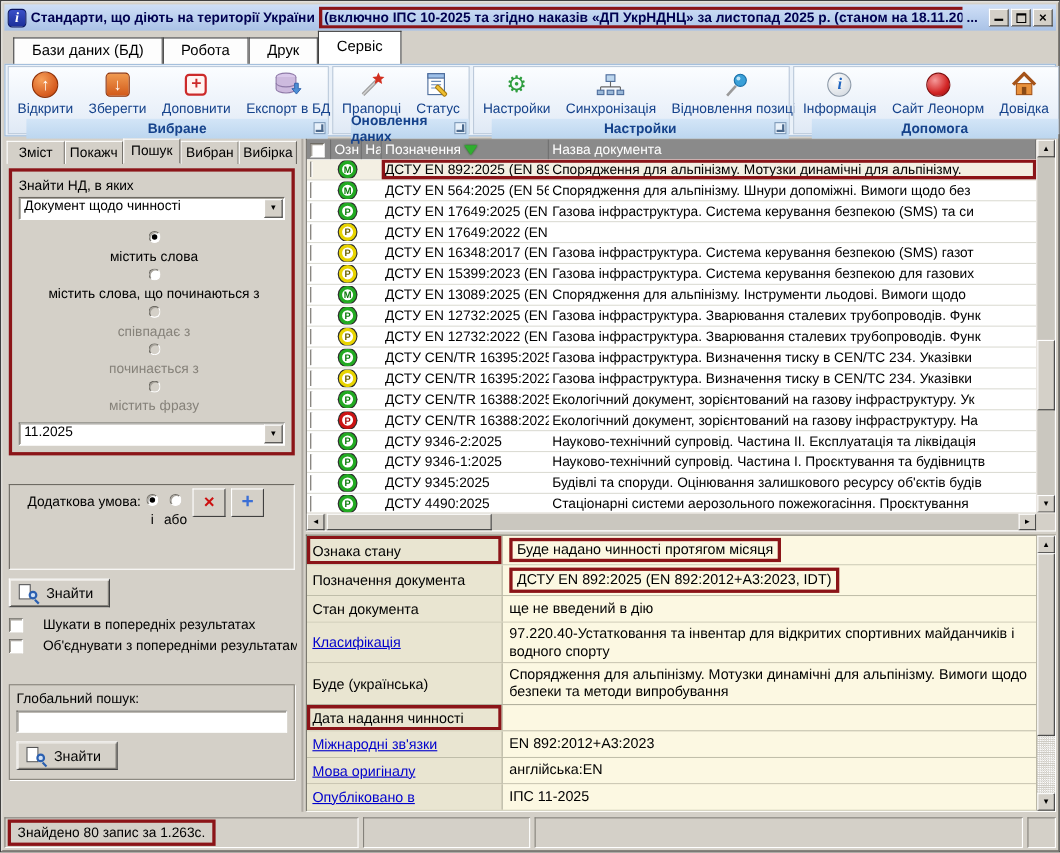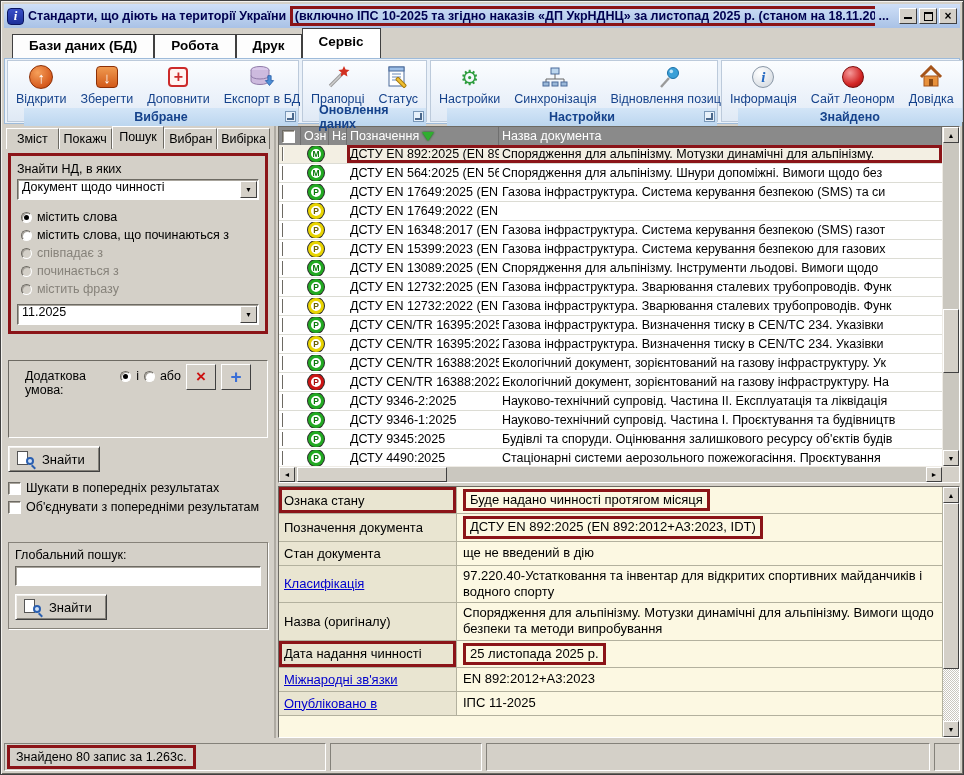--- a/index.html
+++ b/index.html
@@ -21,21 +21,21 @@
   .title-dots { margin-left:auto; font-weight:bold; }
   .winbtns { display:flex; gap:2px; margin-left:6px; }
   .winbtn { width:18px; height:16px; background:#d4d0c8; border:1px solid; border-color:#fff #404040 #404040 #fff;
     display:flex; align-items:center; justify-content:center; font-size:12px; font-weight:bold; color:#000; }
   .glyph-min { width:8px; height:8px; border-bottom:2px solid #000; margin-top:-2px;}
   .glyph-max { width:9px; height:9px; border:1px solid #000; border-top-width:2px;}
 
   
   .tabstrip { height:30px; flex:none; display:flex; align-items:flex-end; padding-left:8px; background:#d4d0c8; }
   .rtab { background:#fdfdfd; border:1px solid #404040; border-bottom:none; height:24px; padding:3px 16px 0;
-    font-weight:bold; font-size:13.5px; position:relative; z-index:1; }
+    font-weight:normal; font-size:13.5px; position:relative; z-index:1; }
   .rtab.active { height:30px; padding-top:5px; z-index:3; background:#fff; }
 
   
   .ribbon { height:66px; flex:none; background:#eaf1f9; border:1px solid #9ebbda; display:flex; padding:1px 2px; gap:3px; }
   .rgroup { border:1px solid #bccadb; background:linear-gradient(#fbfdff,#e9f0f9 70%,#dfe9f5);
     display:flex; flex-direction:column; }
   .rbtns { flex:1; display:flex; align-items:stretch; justify-content:space-evenly; padding:2px 4px 0; gap:6px;}
   .rbtn { display:flex; flex-direction:column; align-items:center; justify-content:flex-end; gap:2px;
     padding:1px 4px 2px; color:#15428b; font-size:12.5px; white-space:nowrap; cursor:default;}
   .ric { height:26px; display:flex; align-items:center; justify-content:center; }
@@ -70,38 +70,38 @@
   .ltab { flex:1; text-align:center; padding-top:3px; background:#d4d0c8; border:1px solid; overflow:hidden;
     border-color:#fff #6d6a63 #6d6a63 #fff; border-bottom:none; white-space:nowrap; font-size:12.5px;}
   .ltab.active { font-weight:normal; height:23px; margin-top:-2px; z-index:2; border-bottom:1px solid #d4d0c8;}
   .search-group { border:3px solid #8b1418; padding:6px 6px 6px; margin:2px 2px 0 2px; }
   .combo { display:flex; height:21px; background:#fff; border:1px solid; border-color:#6d6a63 #fff #fff #6d6a63;
     box-shadow:inset 1px 1px 0 #a8a49c; }
   .combo .val { flex:1; padding:0 4px; white-space:nowrap; overflow:hidden; }
   .combo .drop { width:17px; height:17px; margin:1px; flex:none; background:#d4d0c8; border:1px solid;
     border-color:#fff #404040 #404040 #fff; display:flex; align-items:center; justify-content:center; font-size:7px; }
   .radios { margin:10px 0 8px 4px; display:flex; flex-direction:column; gap:4px; }
-  .radio-row { display:flex; align-items:center; gap:5px; }
+  .radio-row { display:flex; align-items:center; gap:5px;flex-direction:column; }
   .rdot { width:11px; height:11px; border-radius:50%; background:#fff; border:1px solid; flex:none;
     border-color:#6d6a63 #fff #fff #6d6a63; box-shadow:inset 1px 1px 0 #a8a49c; position:relative;}
   .rdot.on::after { content:""; position:absolute; left:2px; top:2px; width:5px; height:5px; border-radius:50%; background:#000;}
   .radio-row.disabled { color:#86827a; }
   .radio-row.disabled .rdot { background:#d4d0c8; }
 
   .cond-box { margin:26px 2px 0 2px; height:78px; border:1px solid; border-color:#6d6a63 #fff #fff #6d6a63;
     padding:5px 16px; display:flex; align-items:flex-start; gap:5px; }
   .mini-btn { width:30px; height:26px; background:#d4d0c8; border:1px solid; border-color:#fff #404040 #404040 #fff;
     display:flex; align-items:center; justify-content:center; font-weight:bold; font-size:17px; flex:none; margin-top:-2px;}
   .x-red { color:#cc1111; } .plus-blue { color:#3b6fd6; font-size:19px; }
 
   .btn { background:#d4d0c8; border:1px solid; border-color:#fff #404040 #404040 #fff;
     box-shadow:inset 1px 1px 0 #f2f0ec, inset -1px -1px 0 #84817a;
     display:inline-flex; align-items:center; gap:7px; padding:4px 14px 4px 8px; font-size:13px; }
   .find1 { margin:8px 0 6px 2px; align-self:flex-start; }
-  .chk-row { display:flex; align-items:center; gap:5px; margin:3px 0 2px 2px; white-space:nowrap; overflow:hidden;}
+  .chk-row { display:flex; align-items:center; gap:18px; margin:3px 0 2px 2px; white-space:nowrap; overflow:hidden;}
   .chk { width:13px; height:13px; flex:none; background:#fff; border:1px solid; border-color:#6d6a63 #fff #fff #6d6a63;
     box-shadow:inset 1px 1px 0 #a8a49c; }
   .global-box { margin:26px 2px 0 2px; border:1px solid #86827a; box-shadow:1px 1px 0 #fff; padding:5px 6px 8px; }
   .ginput { height:20px; background:#fff; border:1px solid; border-color:#6d6a63 #fff #fff #6d6a63;
     box-shadow:inset 1px 1px 0 #a8a49c; margin:4px 0 8px; }
 
   
   .ic-find { width:18px; height:16px; position:relative; flex:none;}
   .ic-find .doc { position:absolute; left:0; top:0; width:11px; height:14px; background:#fff; border:1px solid #555;}
   .ic-find .lens { position:absolute; right:1px; bottom:2px; width:8px; height:8px; border:2px solid #2a5fb0; border-radius:50%; background:#cfe0f5;}
@@ -321,21 +321,21 @@
             <svg width="24" height="24" viewBox="0 0 24 24">
                 <path d="M2 12 L12 2 L22 12" fill="none" stroke="#a5541a" stroke-width="3"></path>
                 <rect x="5" y="11" width="14" height="10" fill="#e8913c" stroke="#a5541a"></rect>
                 <rect x="10" y="14" width="4" height="7" fill="#8a4a16"></rect>
               </svg>
           </span>
           <span>Довідка</span>
         </div>
       </div>
       <div class="rcaption">
-          <span>Знайдено</span>
+          <span>Допомога</span>
         </div>
     </div>
   </div>
 
   <div class="main">
 
     <div class="left">
       <div class="ltabs">
         <span class="ltab">Зміст</span>
         <span class="ltab">Покажч</span>
@@ -677,40 +677,45 @@
             <div class="drow">
     <div class="dlabel">
                 <span class="link">Класифікація</span>
               </div>
     <div class="dvalue">
                 <span>97.220.40-Устатковання та інвентар для відкритих спортивних майданчиків і водного спорту</span>
               </div>
   </div>
             <div class="drow">
     <div class="dlabel">
-                <span>Назва (оригіналу)</span>
+                <span>Буде (українська)</span>
               </div>
     <div class="dvalue">
                 <span>Спорядження для альпінізму. Мотузки динамічні для альпінізму. Вимоги щодо безпеки та методи випробування</span>
               </div>
   </div>
             <div class="drow">
     <div class="dlabel boxed-cell">
                 <span>Дата надання чинності</span>
               </div>
-    <div class="dvalue">
-                <span class="boxed-text">25 листопада 2025 р.</span>
-              </div>
   </div>
             <div class="drow">
     <div class="dlabel">
                 <span class="link">Міжнародні зв'язки</span>
               </div>
     <div class="dvalue">
                 <span>EN 892:2012+A3:2023</span>
+              </div>
+  </div>
+            <div class="drow">
+    <div class="dlabel">
+                <span class="link">Мова оригіналу</span>
+              </div>
+    <div class="dvalue">
+                <span>англійська:EN</span>
               </div>
   </div>
             <div class="drow">
     <div class="dlabel">
                 <span class="link">Опубліковано в</span>
               </div>
     <div class="dvalue">
                 <span>ІПС 11-2025</span>
               </div>
   </div>

